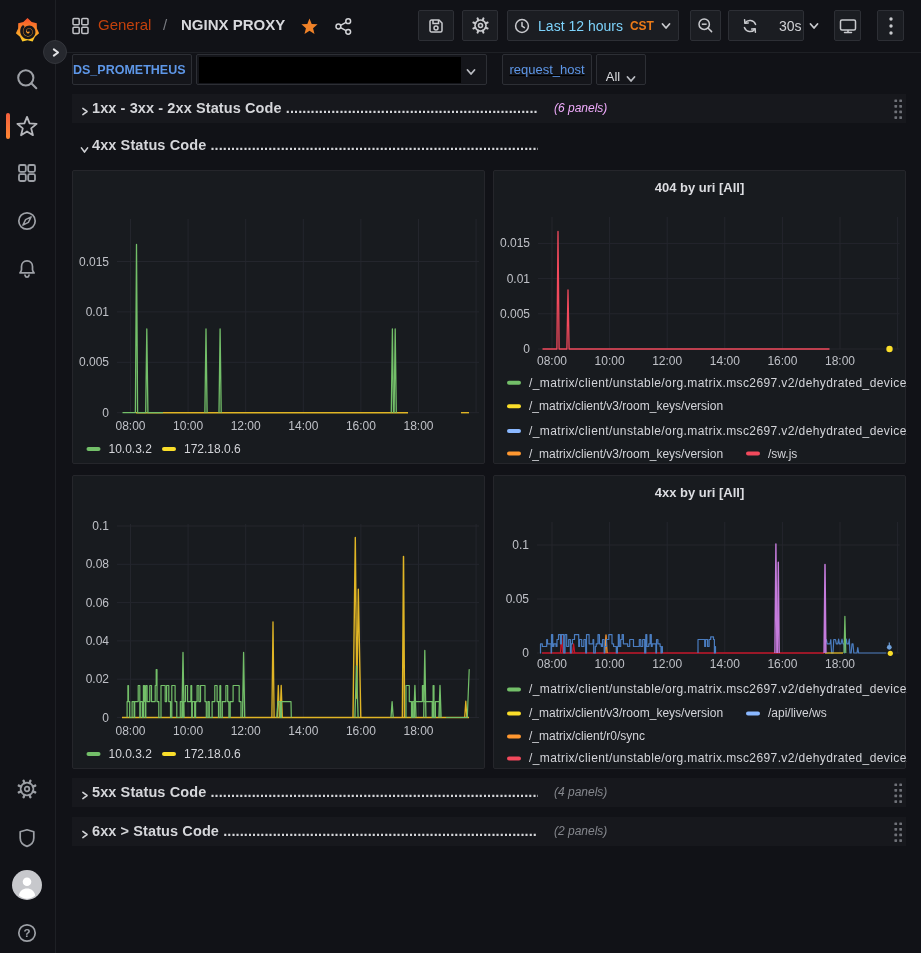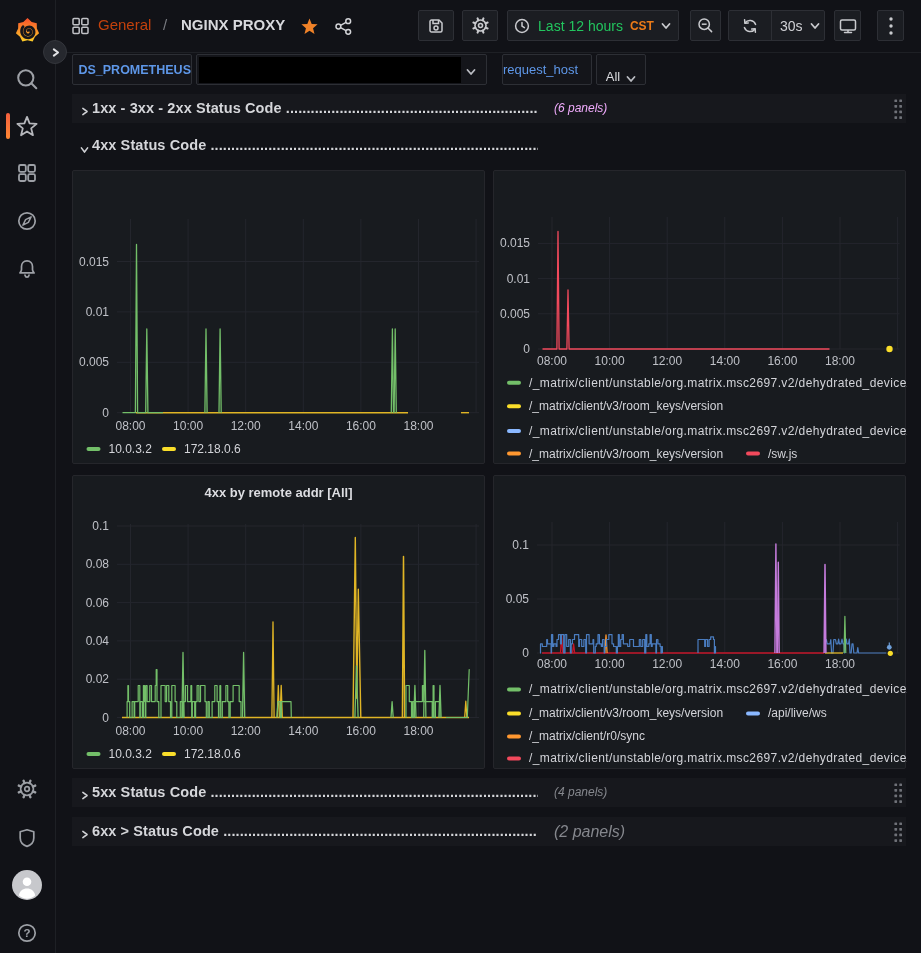--- a/index.html
+++ b/index.html
@@ -119,36 +119,36 @@
       <line x1="14.61" y1="7.38" x2="16.60" y2="6.56" stroke="#c9cace" stroke-width="2.07" stroke-linecap="round"></line>
     </svg>
   </div>
 <div class="btn" style="left:507px;width:172px;">
   <span style="margin-right:8px;display:flex">
       <svg width="16" height="16" viewBox="0 0 16 16" fill="none" style="">
         <circle cx="8" cy="8" r="6.4" stroke="#c9cace" stroke-width="1.5"></circle>
         <path d="M8 4.6 L8 8 L10.4 9.6" stroke="#c9cace" stroke-width="1.5" stroke-linecap="round"></path>
       </svg>
     </span>
-  <span style="font-size:14px;color:#22c55e;">Last 12 hours</span>
+  <span style="font-size:14px;color:#7dd3fc;">Last 12 hours</span>
   <span style="font-size:12px;font-weight:bold;color:#eb7b18;margin-left:7px;">CST</span>
   <span style="margin-left:6px;display:flex">
       <svg width="12" height="12" viewBox="0 0 12 12" fill="none" style="">
         <path d="M2.5 4 L6 8 L9.5 4" stroke="#c9cace" stroke-width="1.8" fill="none" stroke-linecap="round" stroke-linejoin="round"></path>
       </svg>
     </span>
 </div>
 <div class="btn" style="left:690px;width:31px;">
     <svg width="17" height="17" viewBox="0 0 17 17" fill="none" style="">
       <circle cx="7.2" cy="7.2" r="5.2" stroke="#c9cace" stroke-width="1.5"></circle>
       <line x1="4.8" y1="7.2" x2="9.6" y2="7.2" stroke="#c9cace" stroke-width="1.5"></line>
       <line x1="11.2" y1="11.2" x2="14.6" y2="14.6" stroke="#c9cace" stroke-width="1.5" stroke-linecap="round"></line>
     </svg>
   </div>
-<div class="btn" style="left:728px;width:97px;justify-content:flex-start;">
+<div class="btn" style="left:728px;width:76px;justify-content:flex-start;">
   <span style="display:flex;margin-left:13px;">
       <svg width="16" height="16" viewBox="0 0 16 16" fill="none" style="">
         <path d="M13.6 6.4 A6 6 0 0 0 3 5" stroke="#c9cace" stroke-width="1.5" fill="none" stroke-linecap="round"></path>
         <path d="M2.4 9.6 A6 6 0 0 0 13 11" stroke="#c9cace" stroke-width="1.5" fill="none" stroke-linecap="round"></path>
         <path d="M2.6 1.8 L2.9 5.2 L6.3 4.9" stroke="#c9cace" stroke-width="1.5" fill="none" stroke-linecap="round" stroke-linejoin="round"></path>
         <path d="M13.4 14.2 L13.1 10.8 L9.7 11.1" stroke="#c9cace" stroke-width="1.5" fill="none" stroke-linecap="round" stroke-linejoin="round"></path>
       </svg>
     </span>
   <span style="margin-left:13px;width:1px;height:31px;background:#2d2f35;"></span>
   <span style="font-size:14px;color:#d0d1d5;margin-left:8px;">30s</span>
@@ -166,30 +166,30 @@
     </svg>
   </div>
 <div class="btn" style="left:877px;width:27px;">
     <svg width="4" height="18" viewBox="0 0 4 18" fill="none" style="">
       <circle cx="2" cy="2" r="1.7" fill="#c9cace"></circle>
       <circle cx="2" cy="9" r="1.7" fill="#c9cace"></circle>
       <circle cx="2" cy="16" r="1.7" fill="#c9cace"></circle>
     </svg>
   </div>
 
-<div class="vbox" style="left:72px;width:120px;justify-content:flex-end;">
+<div class="vbox" style="left:72px;width:120px;justify-content:flex-start;">
     <span style="font-size:12.5px;font-weight:bold;color:#5e97e8;">DS_PROMETHEUS</span>
   </div>
 <div class="vbox" style="left:196px;width:291px;">
   <div style="position:absolute;left:2px;top:2px;width:262px;height:26px;background:#000;"></div>
   <div style="position:absolute;right:9px;top:9px;"><svg width="12" height="12" viewBox="0 0 12 12" fill="none" style="">
         <path d="M2.5 4 L6 8 L9.5 4" stroke="#babcc2" stroke-width="1.8" fill="none" stroke-linecap="round" stroke-linejoin="round"></path>
       </svg></div>
 </div>
-<div class="vbox" style="left:502px;width:90px;">
+<div class="vbox" style="left:502px;width:90px;justify-content:center;text-decoration:underline;">
     <span style="font-size:13px;color:#5e97e8;">request_host</span>
   </div>
 <div class="vbox" style="left:596px;width:50px;justify-content:center;align-items:flex-end;">
     <span style="font-size:13px;color:#d8d9dd;">All</span>
     <span style="margin-left:5px;display:flex;">
       <svg width="11" height="11" viewBox="0 0 11 11" fill="none" style="">
         <path d="M2.5 4 L6 8 L9.5 4" stroke="#babcc2" stroke-width="1.8" fill="none" stroke-linecap="round" stroke-linejoin="round"></path>
       </svg>
     </span>
   </div>
@@ -250,20 +250,21 @@
 <polyline points="146.0,241.7 147.1,158.0 148.2,241.7" fill="none" stroke="#73bf69" stroke-width="1.3" stroke-linejoin="round"></polyline>
 <polyline points="318.3,241.7 319.4,158.0 320.5,241.7" fill="none" stroke="#73bf69" stroke-width="1.3" stroke-linejoin="round"></polyline>
 <polyline points="321.1,241.7 322.2,158.0 323.3,241.7" fill="none" stroke="#73bf69" stroke-width="1.3" stroke-linejoin="round"></polyline>
 <rect x="13.5" y="276" width="14" height="4" rx="2" fill="#73bf69"></rect>
 <text x="35.5" y="282" font-size="12" fill="#d3d4d9">10.0.3.2</text>
 <rect x="89" y="276" width="14" height="4" rx="2" fill="#fade2a"></rect>
 <text x="111" y="282" font-size="12" fill="#d3d4d9">172.18.0.6</text>
       </svg>
 </div>
 <div class="panel" style="left:493px;top:170px;">
+  <div class="ptitle">404 by uri [All]</div>
       <svg width="413" height="294" viewBox="0 0 413 294" style="position:absolute;left:0;top:0;font-family:'Liberation Sans',sans-serif">
         <line x1="58.0" y1="46" x2="58.0" y2="178" stroke="#24262d" stroke-width="1"></line>
 <line x1="115.6" y1="46" x2="115.6" y2="178" stroke="#24262d" stroke-width="1"></line>
 <line x1="173.2" y1="46" x2="173.2" y2="178" stroke="#24262d" stroke-width="1"></line>
 <line x1="230.8" y1="46" x2="230.8" y2="178" stroke="#24262d" stroke-width="1"></line>
 <line x1="288.4" y1="46" x2="288.4" y2="178" stroke="#24262d" stroke-width="1"></line>
 <line x1="346.0" y1="46" x2="346.0" y2="178" stroke="#24262d" stroke-width="1"></line>
 <line x1="403.6" y1="46" x2="403.6" y2="178" stroke="#24262d" stroke-width="1"></line>
 <line x1="44" y1="178.0" x2="405.5" y2="178.0" stroke="#24262d" stroke-width="1"></line>
 <line x1="44" y1="142.8" x2="405.5" y2="142.8" stroke="#24262d" stroke-width="1"></line>
@@ -287,21 +288,20 @@
 <text x="35" y="239.2" font-size="12" fill="#d3d4d9">/_matrix/client/v3/room_keys/version</text>
 <rect x="13" y="258" width="14" height="4" rx="2" fill="#8ab8ff"></rect>
 <text x="35" y="264" font-size="12" fill="#d3d4d9" letter-spacing="0.4">/_matrix/client/unstable/org.matrix.msc2697.v2/dehydrated_device/8f2ab91c</text>
 <rect x="13" y="280.6" width="14" height="4" rx="2" fill="#ff9830"></rect>
 <text x="35" y="286.6" font-size="12" fill="#d3d4d9">/_matrix/client/v3/room_keys/version</text>
 <rect x="252" y="280.6" width="14" height="4" rx="2" fill="#f2495c"></rect>
 <text x="274" y="286.6" font-size="12" fill="#d3d4d9">/sw.js</text>
       </svg>
 </div>
 <div class="panel" style="left:72px;top:475px;">
-  <div class="ptitle">4xx by remote addr [All]</div>
       <svg width="413" height="294" viewBox="0 0 413 294" style="position:absolute;left:0;top:0;font-family:'Liberation Sans',sans-serif">
         <line x1="57.5" y1="48" x2="57.5" y2="241.5" stroke="#24262d" stroke-width="1"></line>
 <line x1="115.1" y1="48" x2="115.1" y2="241.5" stroke="#24262d" stroke-width="1"></line>
 <line x1="172.7" y1="48" x2="172.7" y2="241.5" stroke="#24262d" stroke-width="1"></line>
 <line x1="230.3" y1="48" x2="230.3" y2="241.5" stroke="#24262d" stroke-width="1"></line>
 <line x1="287.9" y1="48" x2="287.9" y2="241.5" stroke="#24262d" stroke-width="1"></line>
 <line x1="345.5" y1="48" x2="345.5" y2="241.5" stroke="#24262d" stroke-width="1"></line>
 <line x1="403.1" y1="48" x2="403.1" y2="241.5" stroke="#24262d" stroke-width="1"></line>
 <line x1="44" y1="241.5" x2="406" y2="241.5" stroke="#24262d" stroke-width="1"></line>
 <line x1="44" y1="203.2" x2="406" y2="203.2" stroke="#24262d" stroke-width="1"></line>
@@ -339,20 +339,21 @@
 <polyline points="340.8,241.5 341.9,209.5 343.0,241.5" fill="none" stroke="#73bf69" stroke-width="1.3" stroke-linejoin="round"></polyline>
 <polyline points="365.9,241.5 367.0,209.5 368.1,241.5" fill="none" stroke="#73bf69" stroke-width="1.3" stroke-linejoin="round"></polyline>
 <polyline points="373.0,241.5 389.0,241.5 394.3,241.5 396.2,193.6 396.6,193.6" fill="none" stroke="#73bf69" stroke-width="1.2" stroke-linejoin="round"></polyline>
 <rect x="13.5" y="276" width="14" height="4" rx="2" fill="#73bf69"></rect>
 <text x="35.5" y="282" font-size="12" fill="#d3d4d9">10.0.3.2</text>
 <rect x="89" y="276" width="14" height="4" rx="2" fill="#fade2a"></rect>
 <text x="111" y="282" font-size="12" fill="#d3d4d9">172.18.0.6</text>
       </svg>
 </div>
 <div class="panel" style="left:493px;top:475px;">
+  <div class="ptitle">4xx by uri [All]</div>
       <svg width="413" height="294" viewBox="0 0 413 294" style="position:absolute;left:0;top:0;font-family:'Liberation Sans',sans-serif">
         <line x1="58.0" y1="46" x2="58.0" y2="177" stroke="#24262d" stroke-width="1"></line>
 <line x1="115.6" y1="46" x2="115.6" y2="177" stroke="#24262d" stroke-width="1"></line>
 <line x1="173.2" y1="46" x2="173.2" y2="177" stroke="#24262d" stroke-width="1"></line>
 <line x1="230.8" y1="46" x2="230.8" y2="177" stroke="#24262d" stroke-width="1"></line>
 <line x1="288.4" y1="46" x2="288.4" y2="177" stroke="#24262d" stroke-width="1"></line>
 <line x1="346.0" y1="46" x2="346.0" y2="177" stroke="#24262d" stroke-width="1"></line>
 <line x1="403.6" y1="46" x2="403.6" y2="177" stroke="#24262d" stroke-width="1"></line>
 <line x1="43" y1="177.0" x2="405.5" y2="177.0" stroke="#24262d" stroke-width="1"></line>
 <line x1="43" y1="123.0" x2="405.5" y2="123.0" stroke="#24262d" stroke-width="1"></line>
@@ -411,21 +412,21 @@
       <rect x="0.4" y="17.199999999999996" width="2.7" height="2.7" rx="0.6" fill="#6f7178"></rect>
       <rect x="5.300000000000001" y="17.199999999999996" width="2.7" height="2.7" rx="0.6" fill="#6f7178"></rect>
     </svg>
 </div>
 
 <div class="rowhdr" style="top:817px;background:#17181d;">
   <div style="position:absolute;left:7px;top:9px;"><svg width="11" height="11" viewBox="0 0 12 12" fill="none">
         <path d="M4.2 2.6 L8.8 6 L4.2 9.4" stroke="#cfd0d4" stroke-width="1.7" fill="none" stroke-linecap="round" stroke-linejoin="round"></path>
       </svg></div>
   <div class="rowtitle">6xx &gt; Status Code ..............................................................................................................</div>
-  <div style="position:absolute;left:482px;top:0;height:29px;line-height:29px;font-size:16px;font-style:italic;color:#85878d;">(2 panels)</div>
+  <div style="position:absolute;left:482px;top:0;height:29px;line-height:29px;font-size:12px;font-style:italic;color:#85878d;">(2 panels)</div>
   <svg width="10" height="21" viewBox="0 0 10 21" style="position:absolute;left:822px;top:5px">
       <rect x="0.4" y="0.4" width="2.7" height="2.7" rx="0.6" fill="#6f7178"></rect>
       <rect x="5.300000000000001" y="0.4" width="2.7" height="2.7" rx="0.6" fill="#6f7178"></rect>
       <rect x="0.4" y="6.0" width="2.7" height="2.7" rx="0.6" fill="#6f7178"></rect>
       <rect x="5.300000000000001" y="6.0" width="2.7" height="2.7" rx="0.6" fill="#6f7178"></rect>
       <rect x="0.4" y="11.6" width="2.7" height="2.7" rx="0.6" fill="#6f7178"></rect>
       <rect x="5.300000000000001" y="11.6" width="2.7" height="2.7" rx="0.6" fill="#6f7178"></rect>
       <rect x="0.4" y="17.199999999999996" width="2.7" height="2.7" rx="0.6" fill="#6f7178"></rect>
       <rect x="5.300000000000001" y="17.199999999999996" width="2.7" height="2.7" rx="0.6" fill="#6f7178"></rect>
     </svg>

